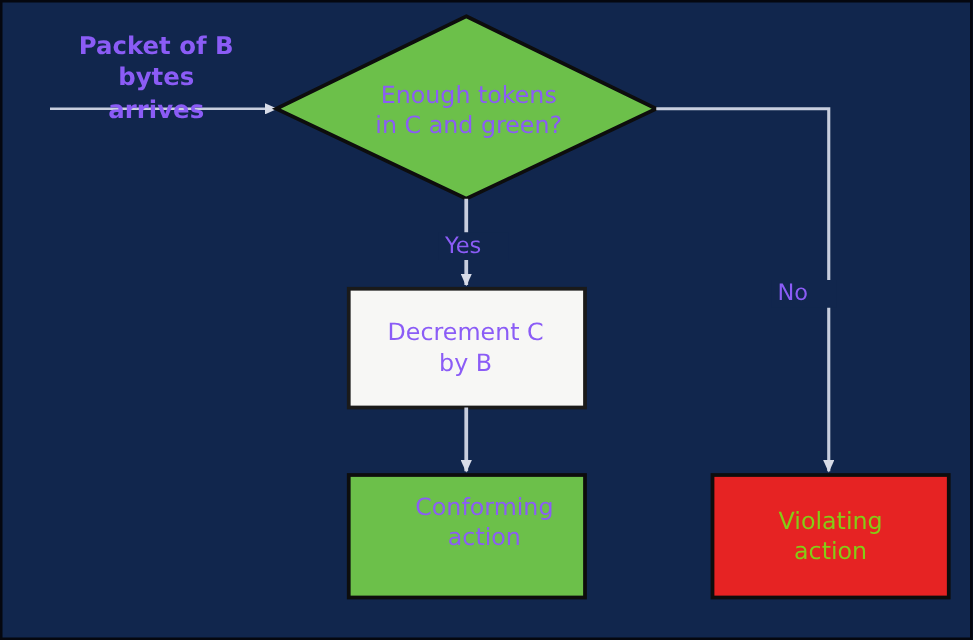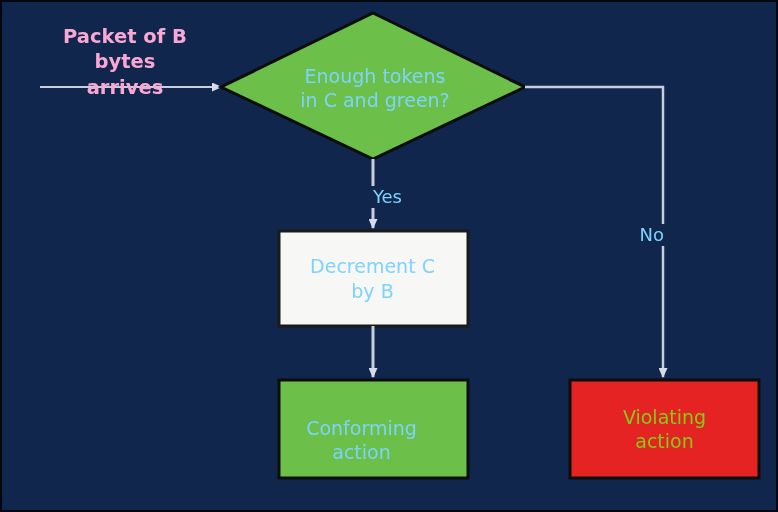--- a/index.html
+++ b/index.html
@@ -32,37 +32,37 @@
     position: absolute;
     display: flex;
     align-items: center;
     justify-content: center;
     text-align: center;
     line-height: 1.28;
     pointer-events: none;
     white-space: pre-line;
   }
   .label-dark {
-    color: #7dd3fc;
+    color: #8b5cf6;
     font-size: 19px;
   }
   .caption {
     position: absolute;
-    color: #f9a8d4;
+    color: #8b5cf6;
     font-size: 19.5px;
     font-weight: 700;
     text-align: center;
     line-height: 1.3;
     white-space: pre-line;
   }
   .edge-label {
     position: absolute;
-    color: #7dd3fc;
+    color: #8b5cf6;
     font-size: 18px;
-    text-align: right;
+    text-align: left;
     background: #11264d;
     padding: 0 5px;
     line-height: 1.2;
   }
   .hit {
     position: absolute;
   }
 </style>
 </head>
 <body>
@@ -101,21 +101,21 @@
   <div class="node-label label-dark" style="left: 249px; top: 53px; width: 248px; height: 66px;">Enough tokens
 in C and green?</div>
 
   <div class="edge-label" style="left: 349px; top: 184px; width: 46px;">Yes</div>
 
   <div class="edge-label" style="left: 615px; top: 222px; width: 42px;">No</div>
 
   <div class="node-label label-dark" style="left: 279px; top: 231px; width: 183px; height: 91px;">Decrement C
 by B</div>
 
-  <div class="node-label label-dark" style="left: 267px; top: 380px; width: 185px; height: 72px; margin-top: 22px;">Conforming
+  <div class="node-label label-dark" style="left: 293px; top: 380px; width: 185px; height: 72px;">Conforming
 action</div>
 
   <div class="node-label label-dark" style="left: 570px; top: 380px; width: 185px; height: 94px; color:#84cc16;">Violating
 action</div>
 
   <div class="hit" style="left: 219px; top: 11px; width: 304px; height: 146px;"></div>
   <div class="hit" style="left: 277px; top: 229px; width: 189px; height: 95px;"></div>
   <div class="hit" style="left: 277px; top: 378px; width: 189px; height: 98px;"></div>
   <div class="hit" style="left: 568px; top: 378px; width: 189px; height: 98px;"></div>
 

